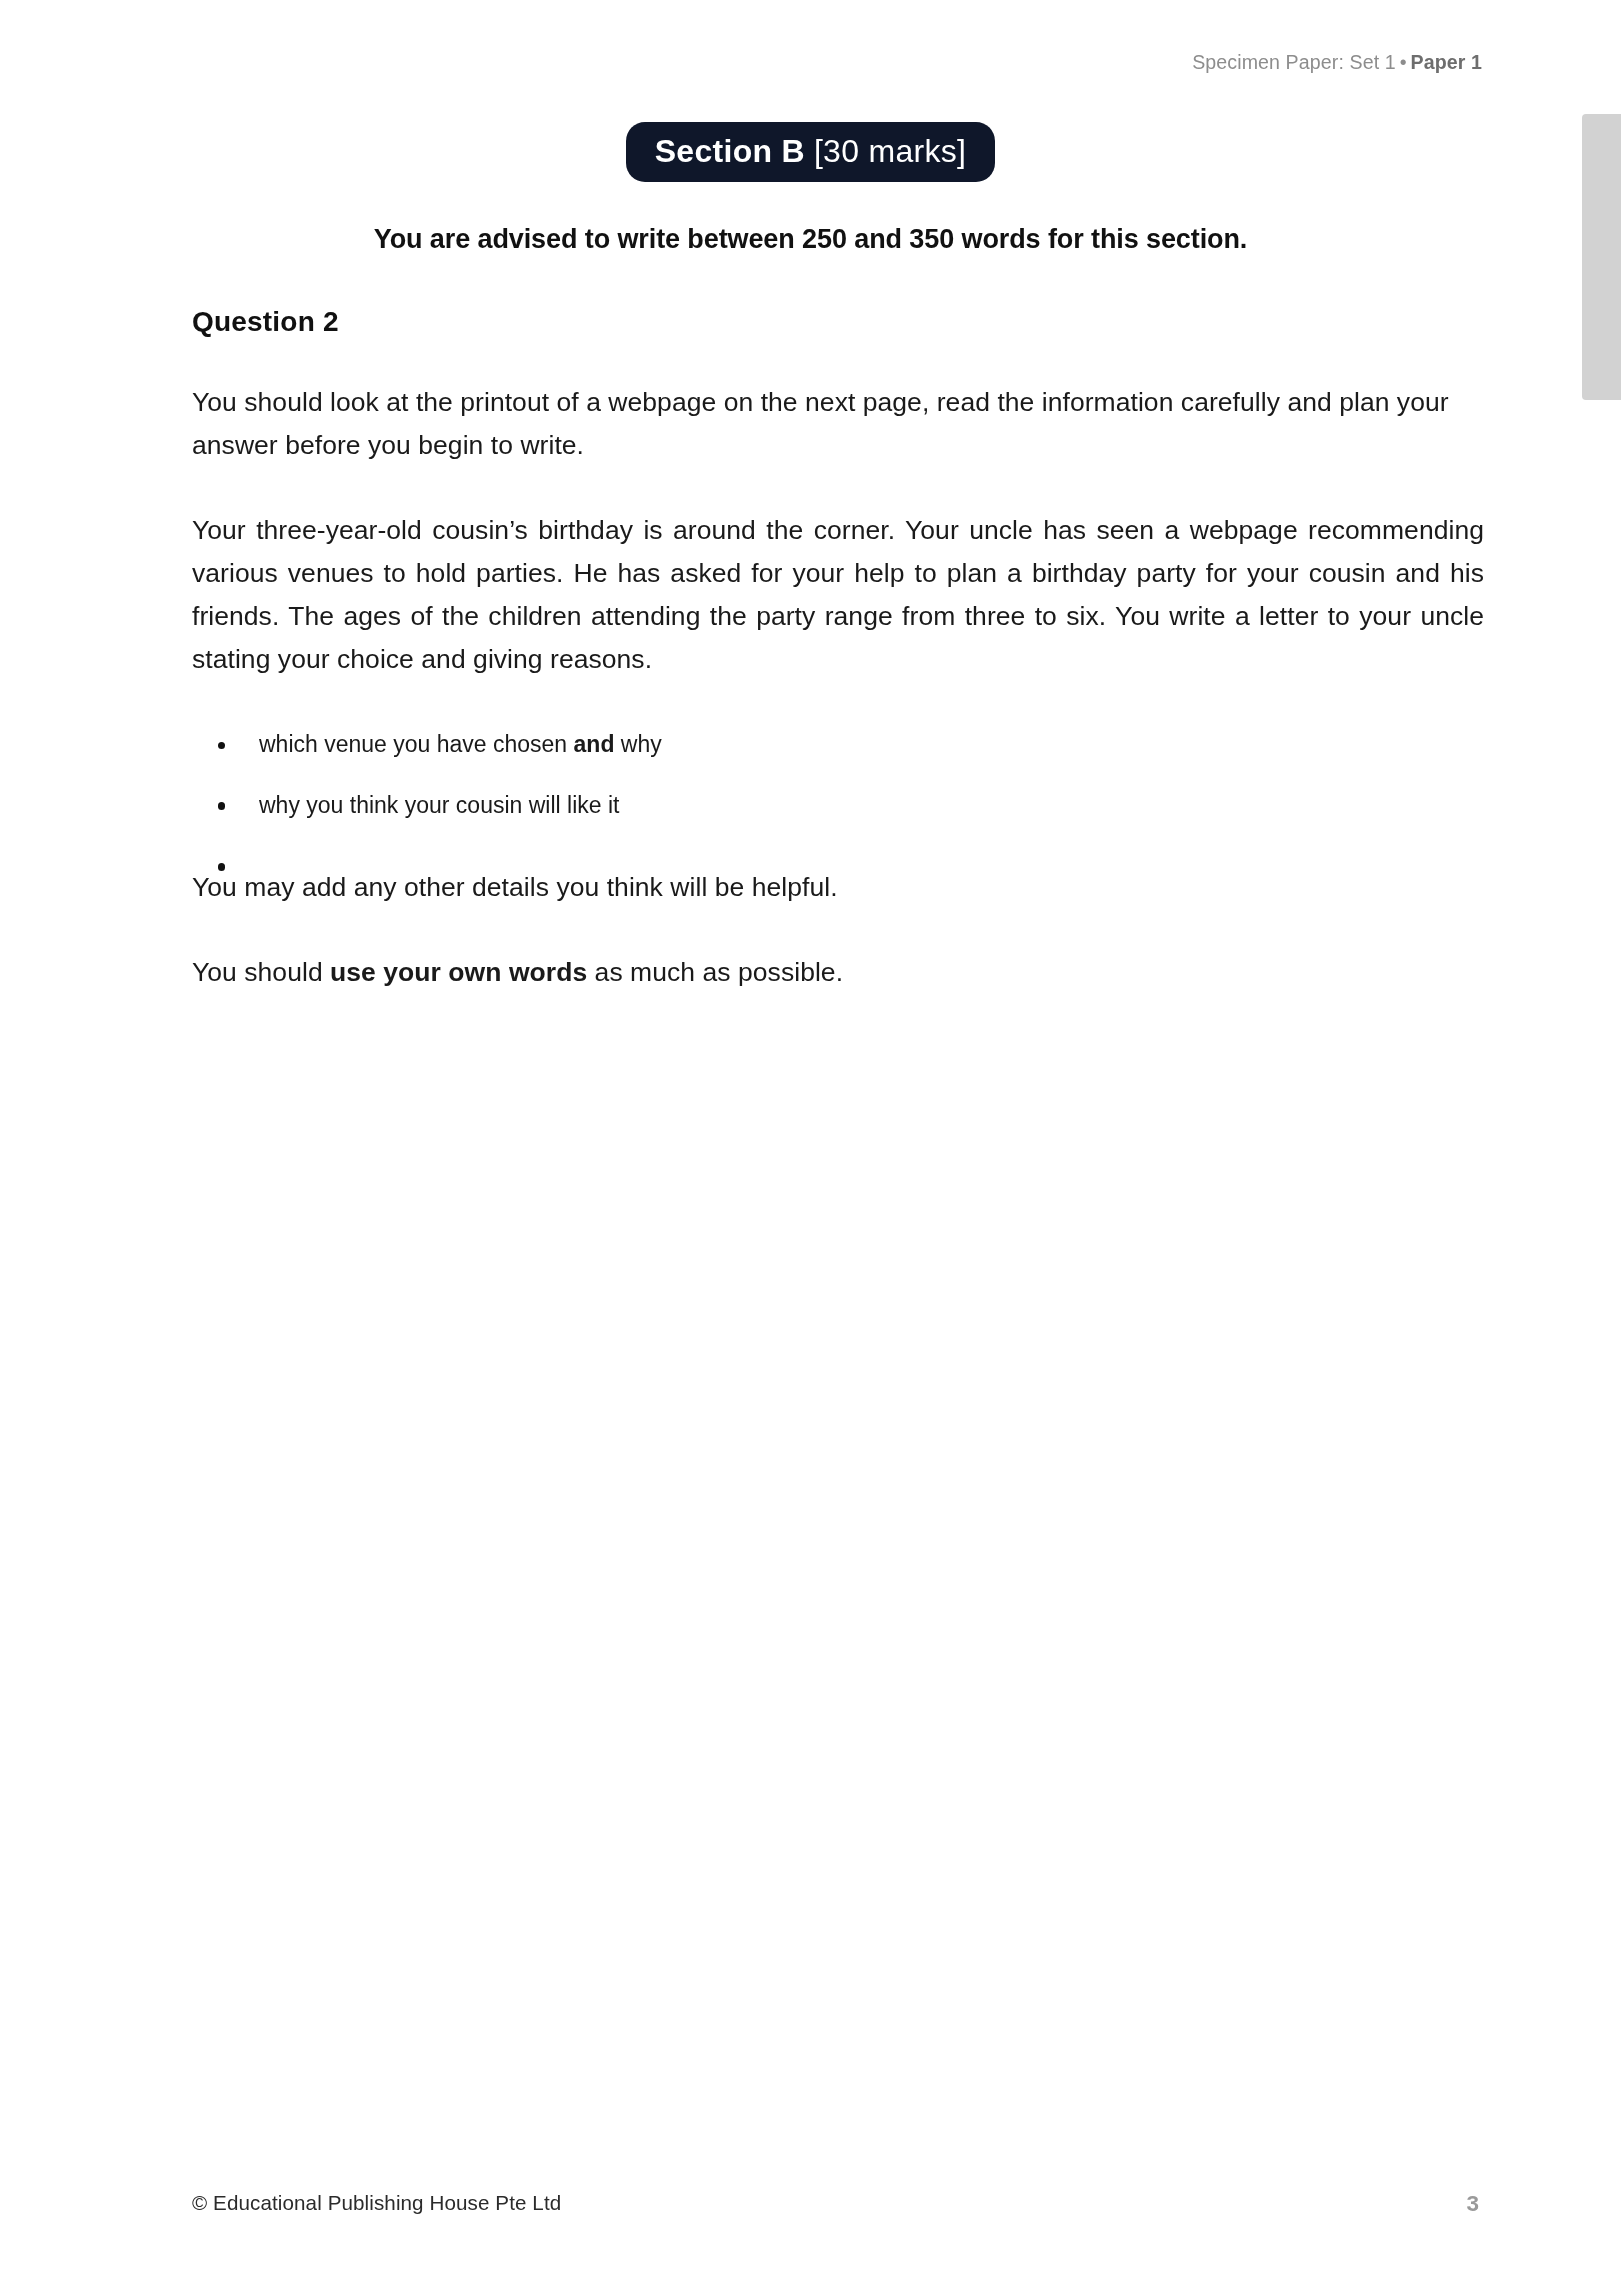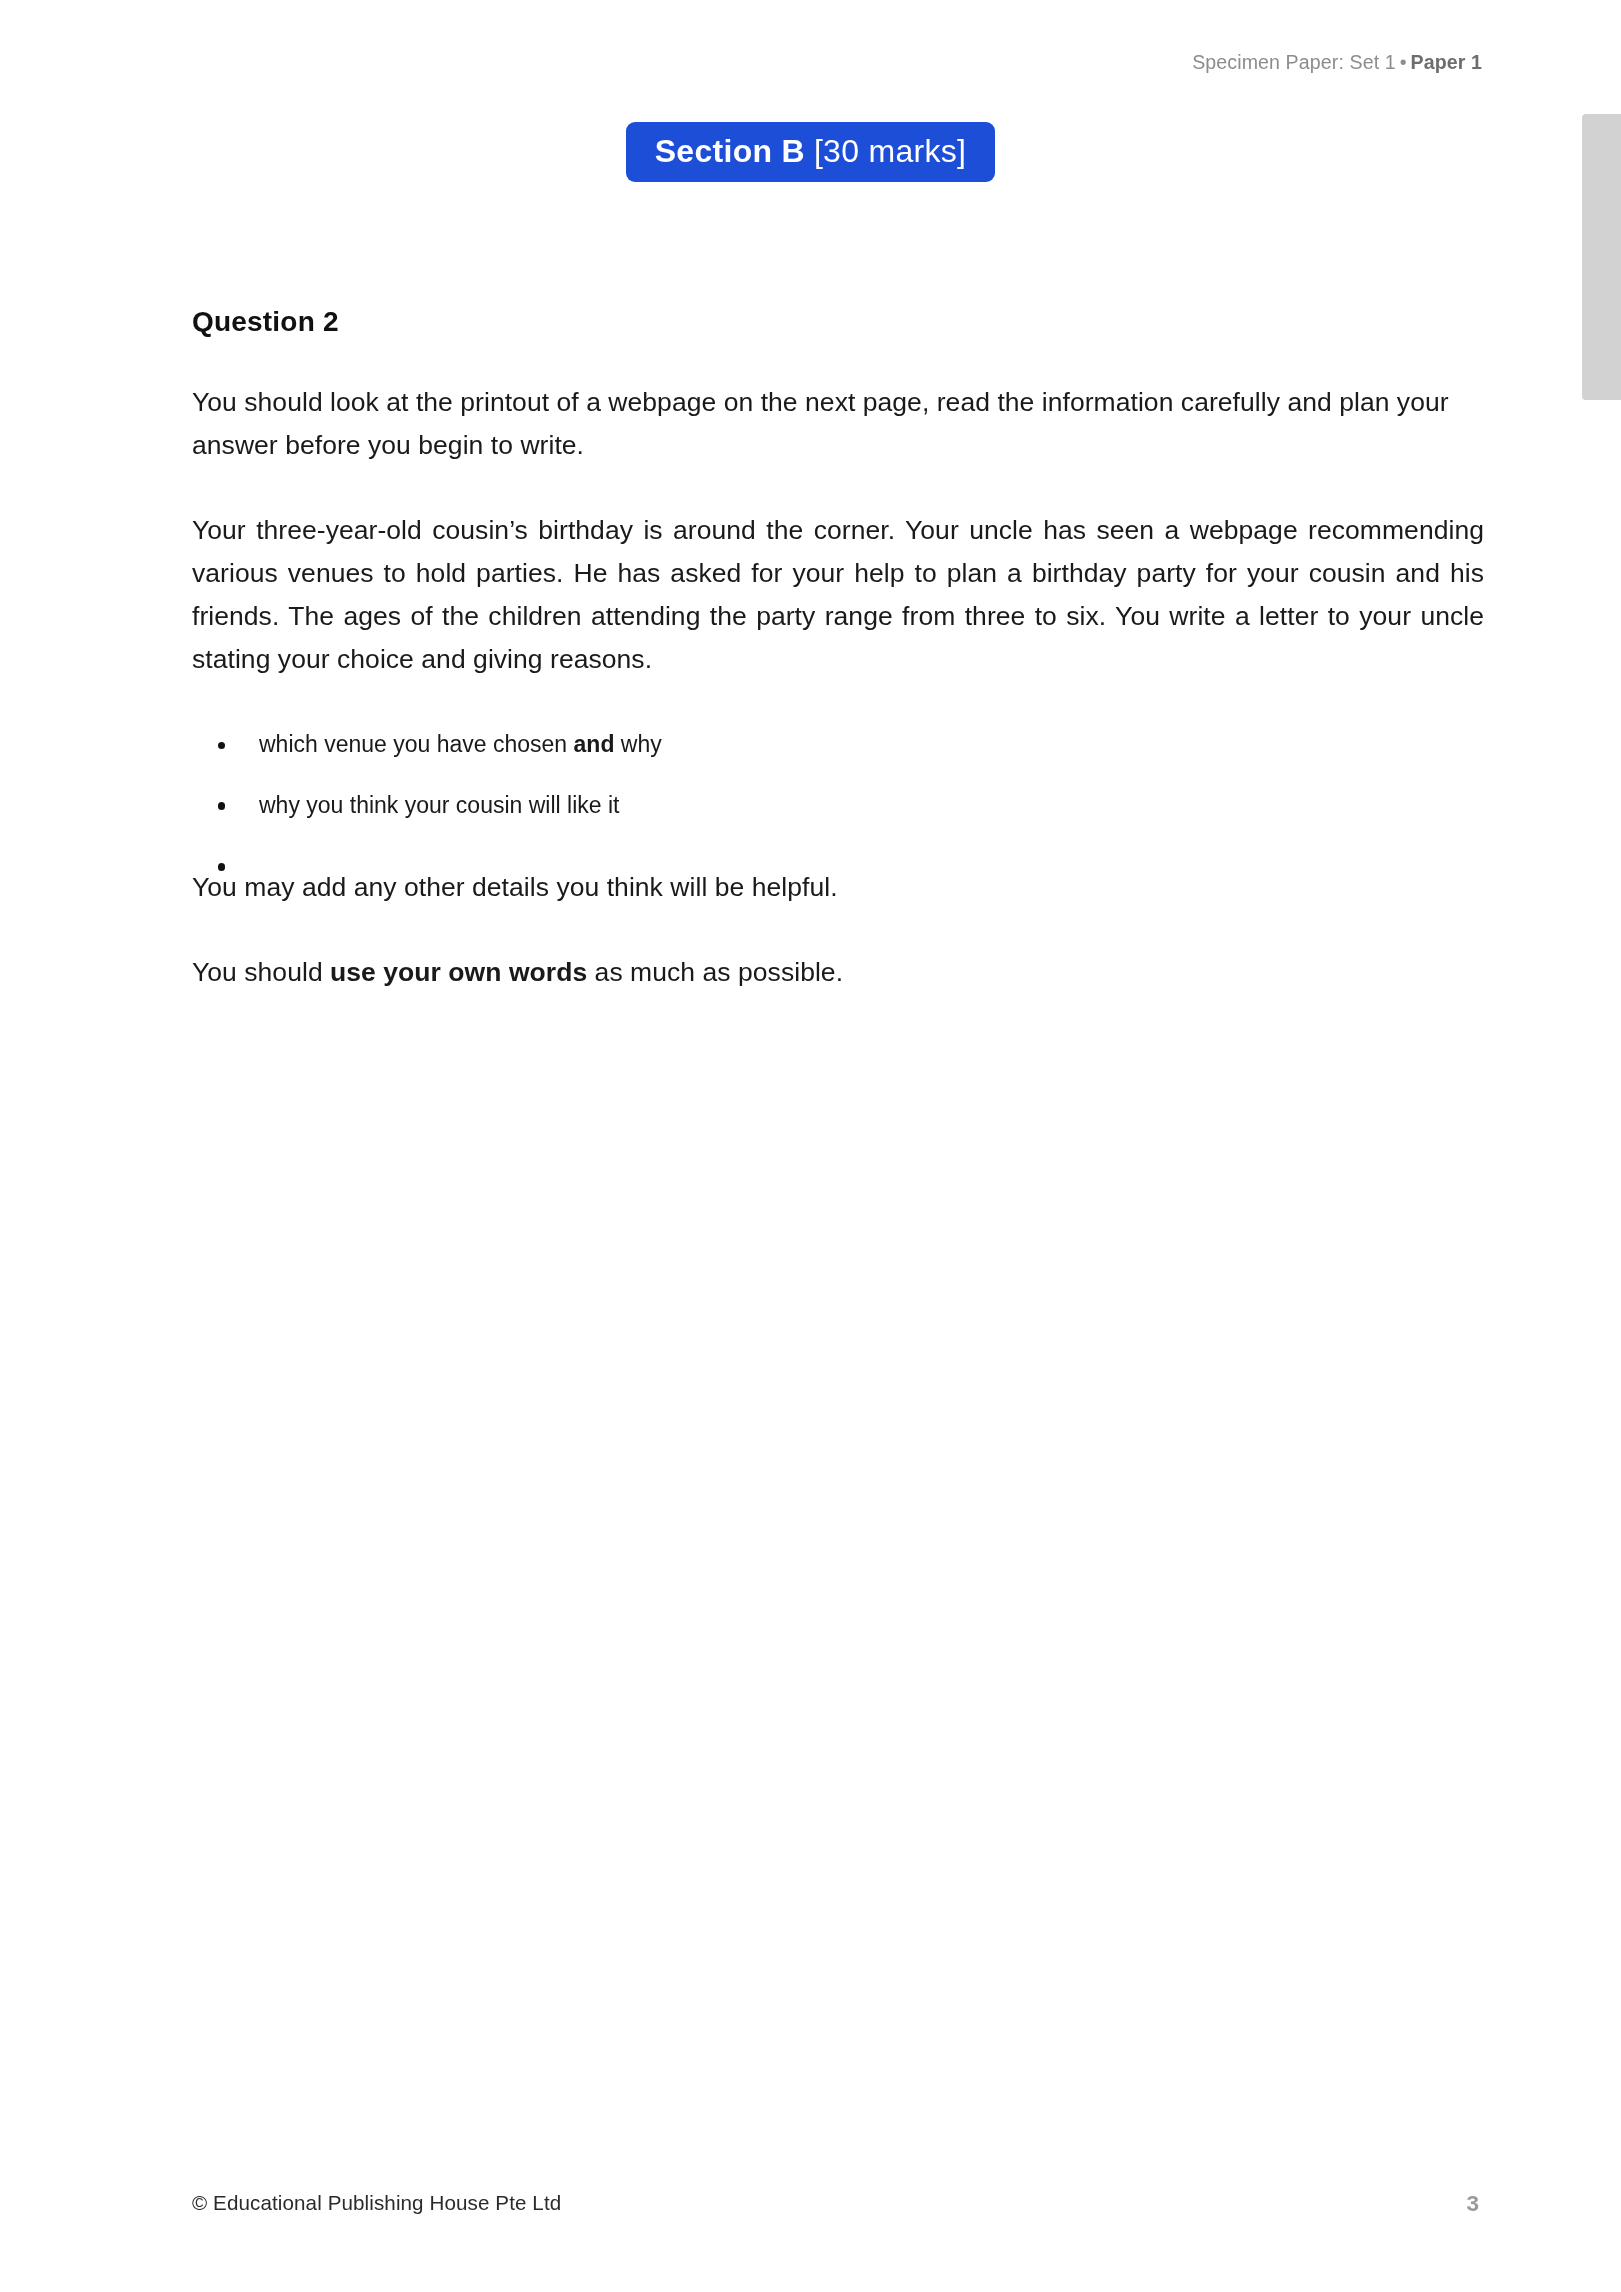--- a/index.html
+++ b/index.html
@@ -41,23 +41,23 @@
   
   .banner-wrap {
     position: absolute;
     top: 122px;
     left: 0;
     width: 1621px;
     text-align: center;
   }
   .section-banner {
     display: inline-block;
-    background: #1d4ed8;
+    background: #0f172a;
     color: #ffffff;
-    border-radius: 9px;
+    border-radius: 19px;
     padding: 12.7px 29px 15.7px 29px;
     font-size: 32px;
     line-height: 1;
     white-space: nowrap;
   }
   .section-banner .sec-label {
     font-weight: bold;
     letter-spacing: 0.3px;
   }
   .section-banner .sec-marks {
@@ -187,20 +187,21 @@
     <span>Specimen Paper: Set 1</span><span class="hdr-sep">•</span><span class="hdr-strong">Paper 1</span>
   </div>
 
   <div class="banner-wrap">
     <div class="section-banner">
       <span class="sec-label">Section B</span>
       <span class="sec-marks">[30 marks]</span>
     </div>
   </div>
 
+  <div class="advisory">You are advised to write between 250 and 350 words for this section.</div>
 
   <div class="content">
 
     <div class="q-heading">Question 2</div>
 
     <p class="body-text">You should look at the printout of a webpage on the next page, read the information carefully and plan your answer before you begin to write.</p>
 
     <p class="body-text justify">Your three-year-old cousin’s birthday is around the corner. Your uncle has seen a webpage recommending various venues to hold parties. He has asked for your help to plan a birthday party for your cousin and his friends. The ages of the children attending the party range from three to six. You write a letter to your uncle stating your choice and giving reasons.</p>
 
 

